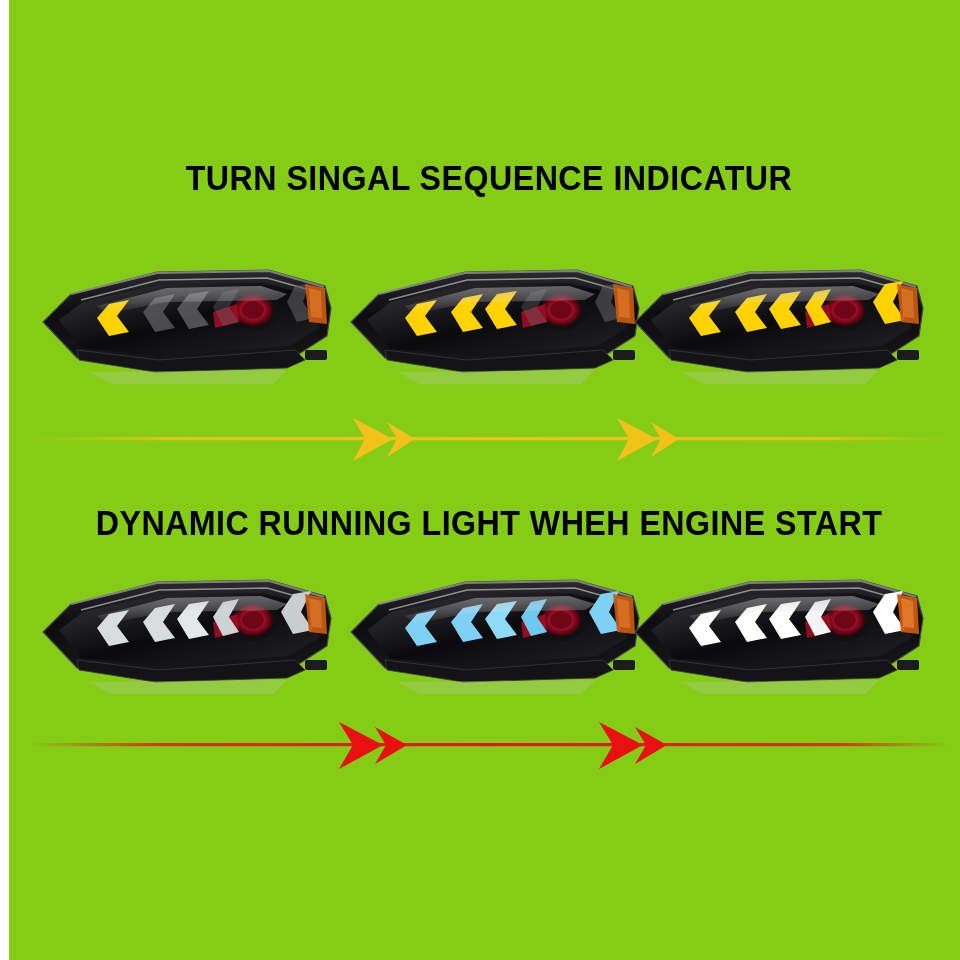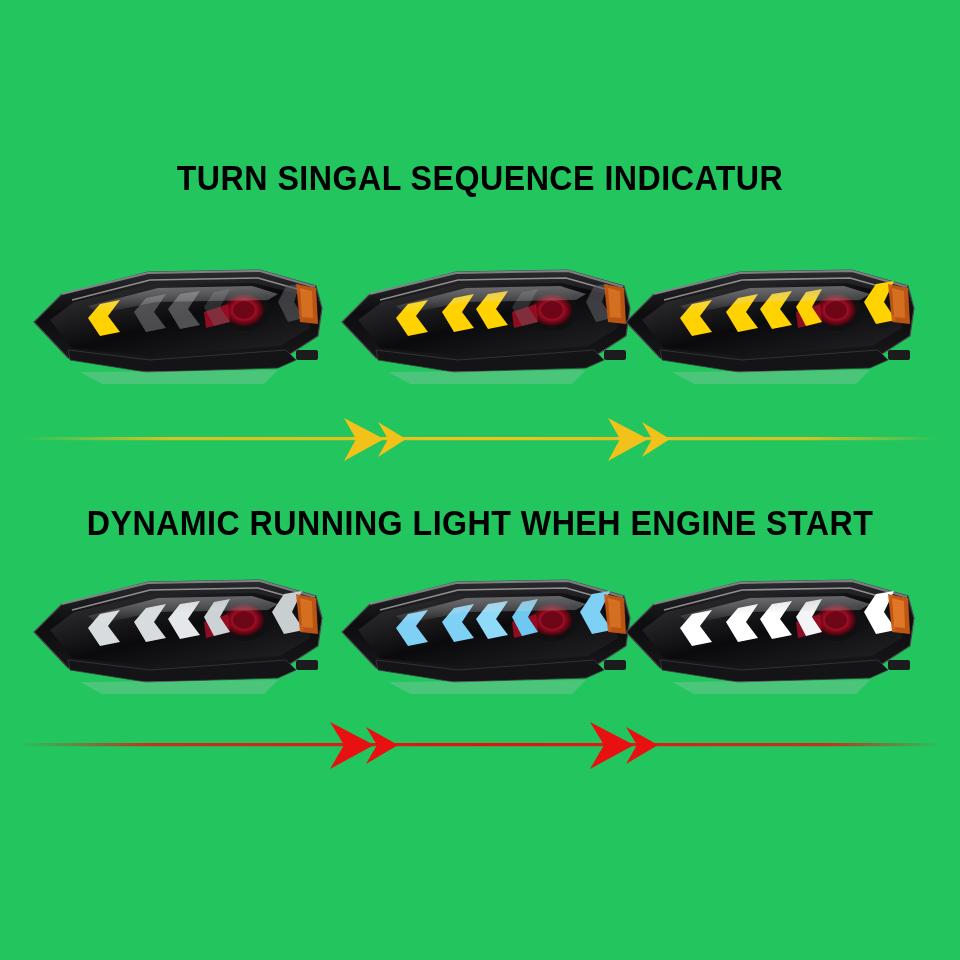--- a/index.html
+++ b/index.html
@@ -12,21 +12,22 @@
     width: 960px;
     height: 960px;
     overflow: hidden;
     font-family: "Liberation Sans", sans-serif;
     position: relative;
   }
 
   .page {
     position: absolute;
     inset: 0;
-    background: #22c55e;
+    background: #84cc16;
+    margin-left: 9px;
   }
 
   
   .section-title {
     position: absolute;
     left: 0;
     width: 960px;
     text-align: center;
     color: #000000;
     font-family: "Liberation Sans", sans-serif;

